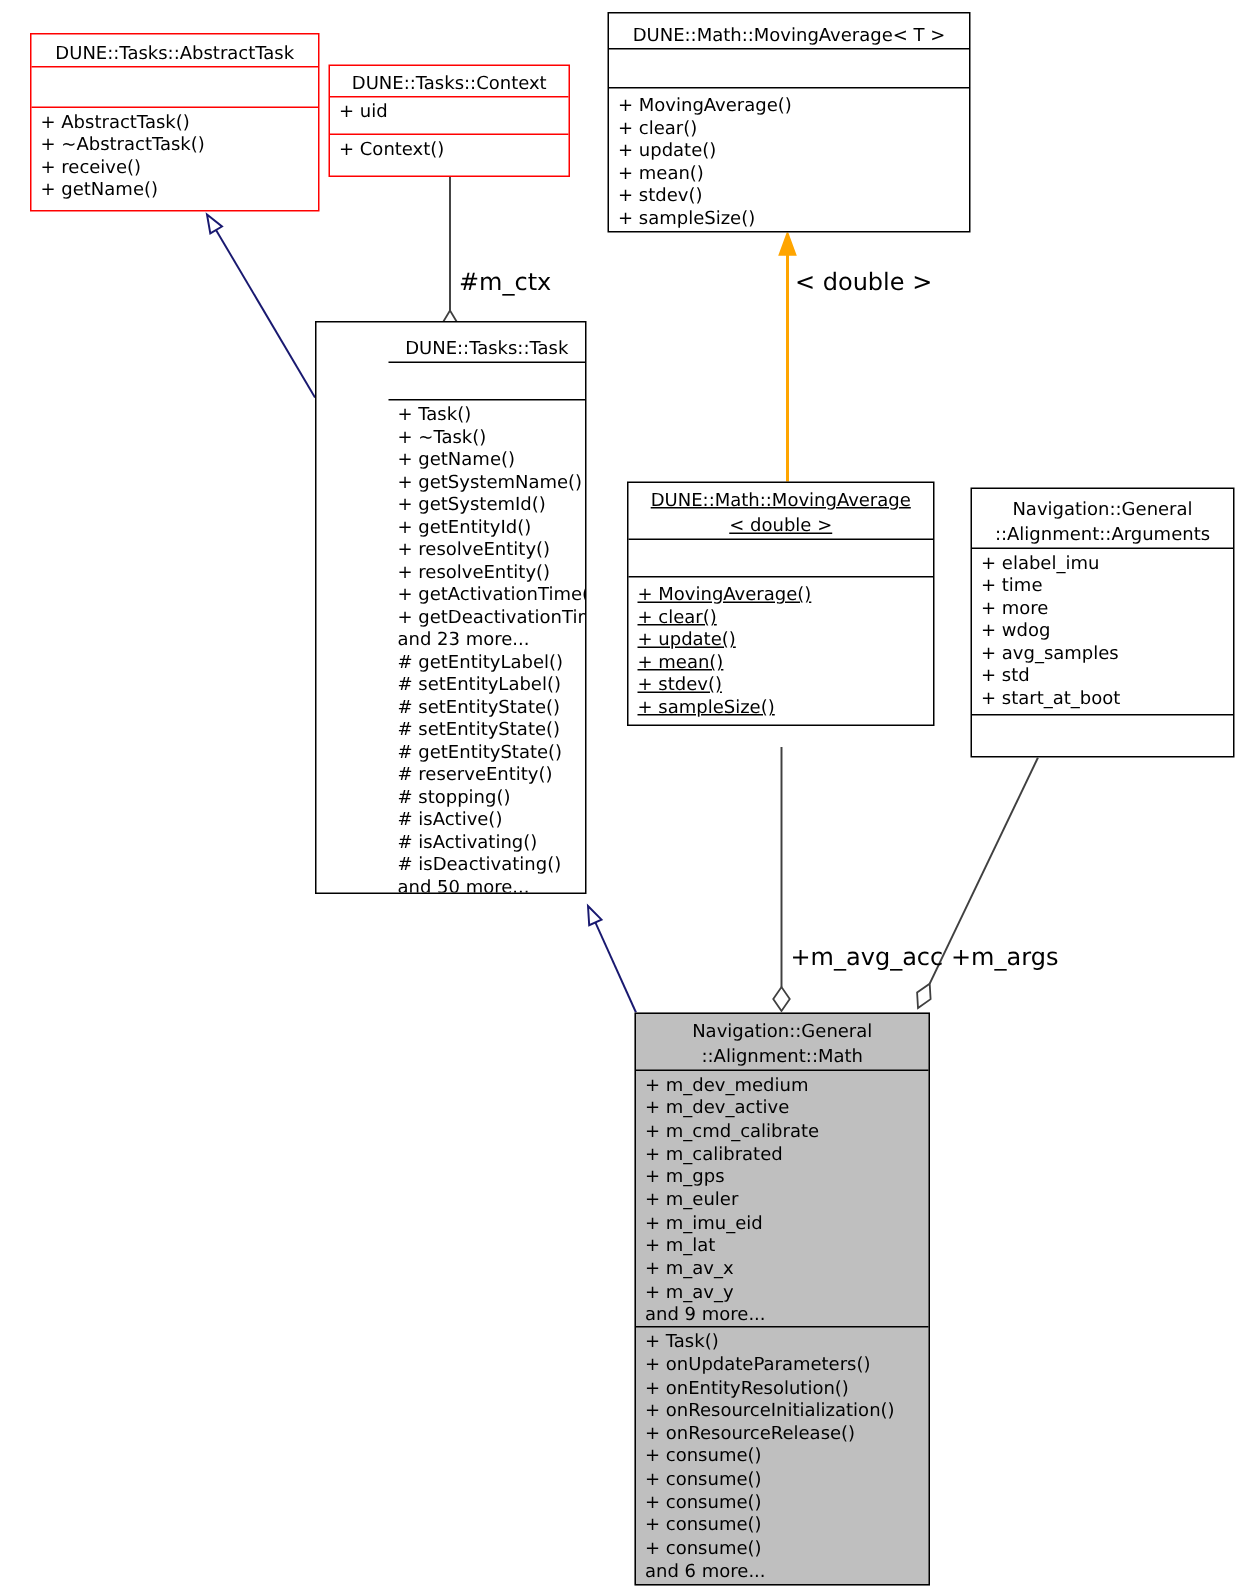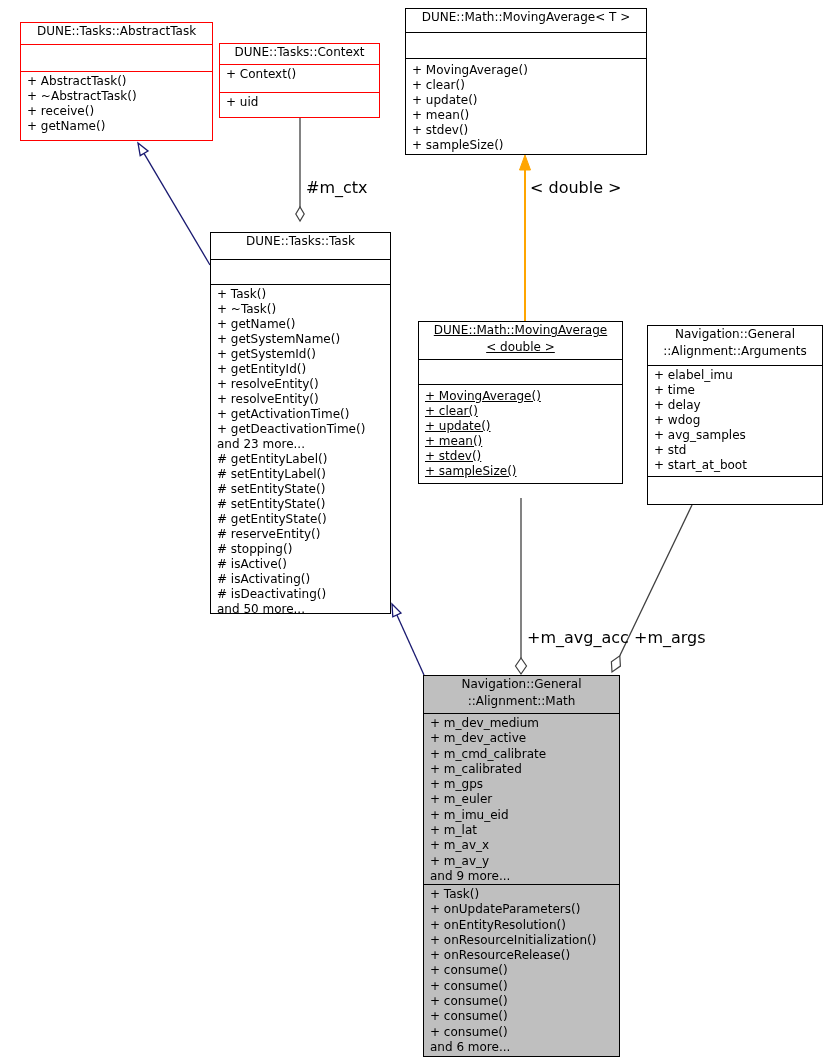--- a/index.html
+++ b/index.html
@@ -8,21 +8,21 @@
   .canvas { position:relative; width:828px; height:1064px; background:#fff; overflow:hidden; }
 
   svg.edges { position:absolute; left:0; top:0; width:828px; height:1064px; pointer-events:none; }
 
   .uml-box { position:absolute; display:flex; flex-direction:column; background:#fff;
              font-size:12px; line-height:15px; }
   .uml-box.red   { border:1.5px solid #ff0000; }
   .uml-box.blk   { border:1.5px solid #000000; }
   .uml-box.grayfill { background:#bfbfbf; }
 
-  .sec-title { display:flex; flex-direction:column; justify-content:flex-start;
+  .sec-title { display:flex; flex-direction:column; justify-content:flex-end;
                text-align:center; flex:0 0 auto; }
   .sec { padding:2px 6px; overflow:hidden; }
   .red > .sec { border-top:1.5px solid #ff0000; }
   .blk > .sec { border-top:1.3px solid #000000; }
   .sec-attrs, .sec-methods { flex:0 0 auto; }
   .flexfill { flex:1 1 auto; }
   .row { white-space:nowrap; }
   .title-line { line-height:17px; }
 
   
@@ -32,21 +32,21 @@
 
   #b-context { left:219px; top:43px;  width:161px; height:75px; }
   #b-context .sec-title { height:20px; }
   #b-context .sec-attrs { height:25px; }
 
   #b-mat { left:405px; top:8px;   width:242px; height:147px; }
   #b-mat .sec-title { height:23px; }
   #b-mat .sec-attrs { height:26px; }
   #b-mat .sec-methods { padding-top:4px; }
 
-  #b-task { left:210px; top:232px; width:181px; height:382px; }
+  #b-task { left:210px; top:214px; width:181px; height:382px;padding-left:48px; }
   #b-task .sec-title { height:26px; }
   #b-task .sec-attrs { height:25px; }
 
   #b-mad { left:418px; top:321px; width:205px; height:163px;text-decoration:underline; }
   #b-mad .sec-title { height:37px; }
   #b-mad .sec-attrs { height:25px; }
   #b-mad .sec-methods { padding-top:4px; }
 
   #b-args { left:647px; top:325px; width:176px; height:180px; }
   #b-args .sec-title { height:39px; }
@@ -112,25 +112,25 @@
         <div class="row">+ ~AbstractTask()</div>
         <div class="row">+ receive()</div>
         <div class="row">+ getName()</div>
       </div>
   </div>
 
   <div id="b-context" class="uml-box red">
     <div class="sec-title">
         <div class="title-line">DUNE::Tasks::Context</div>
       </div>
-    <div class="sec sec-methods flexfill">
-        <div class="row">+ Context()</div>
-      </div>
     <div class="sec sec-attrs">
         <div class="row">+ uid</div>
+      </div>
+    <div class="sec sec-methods flexfill">
+        <div class="row">+ Context()</div>
       </div>
   </div>
 
   <div id="b-mat" class="uml-box blk">
     <div class="sec-title">
         <div class="title-line">DUNE::Math::MovingAverage&lt; T &gt;</div>
       </div>
     <div class="sec sec-attrs"></div>
     <div class="sec sec-methods flexfill">
         <div class="row">+ MovingAverage()</div>
@@ -190,21 +190,21 @@
   </div>
 
   <div id="b-args" class="uml-box blk">
     <div class="sec-title">
         <div class="title-line">Navigation::General</div>
         <div class="title-line">::Alignment::Arguments</div>
       </div>
     <div class="sec sec-attrs">
         <div class="row">+ elabel_imu</div>
         <div class="row">+ time</div>
-        <div class="row">+ delay</div>
+        <div class="row">+ more</div>
         <div class="row">+ wdog</div>
         <div class="row">+ avg_samples</div>
         <div class="row">+ std</div>
         <div class="row">+ start_at_boot</div>
       </div>
     <div class="sec sec-methods"></div>
   </div>
 
   <div id="b-nav" class="uml-box blk grayfill">
     <div class="sec-title">

